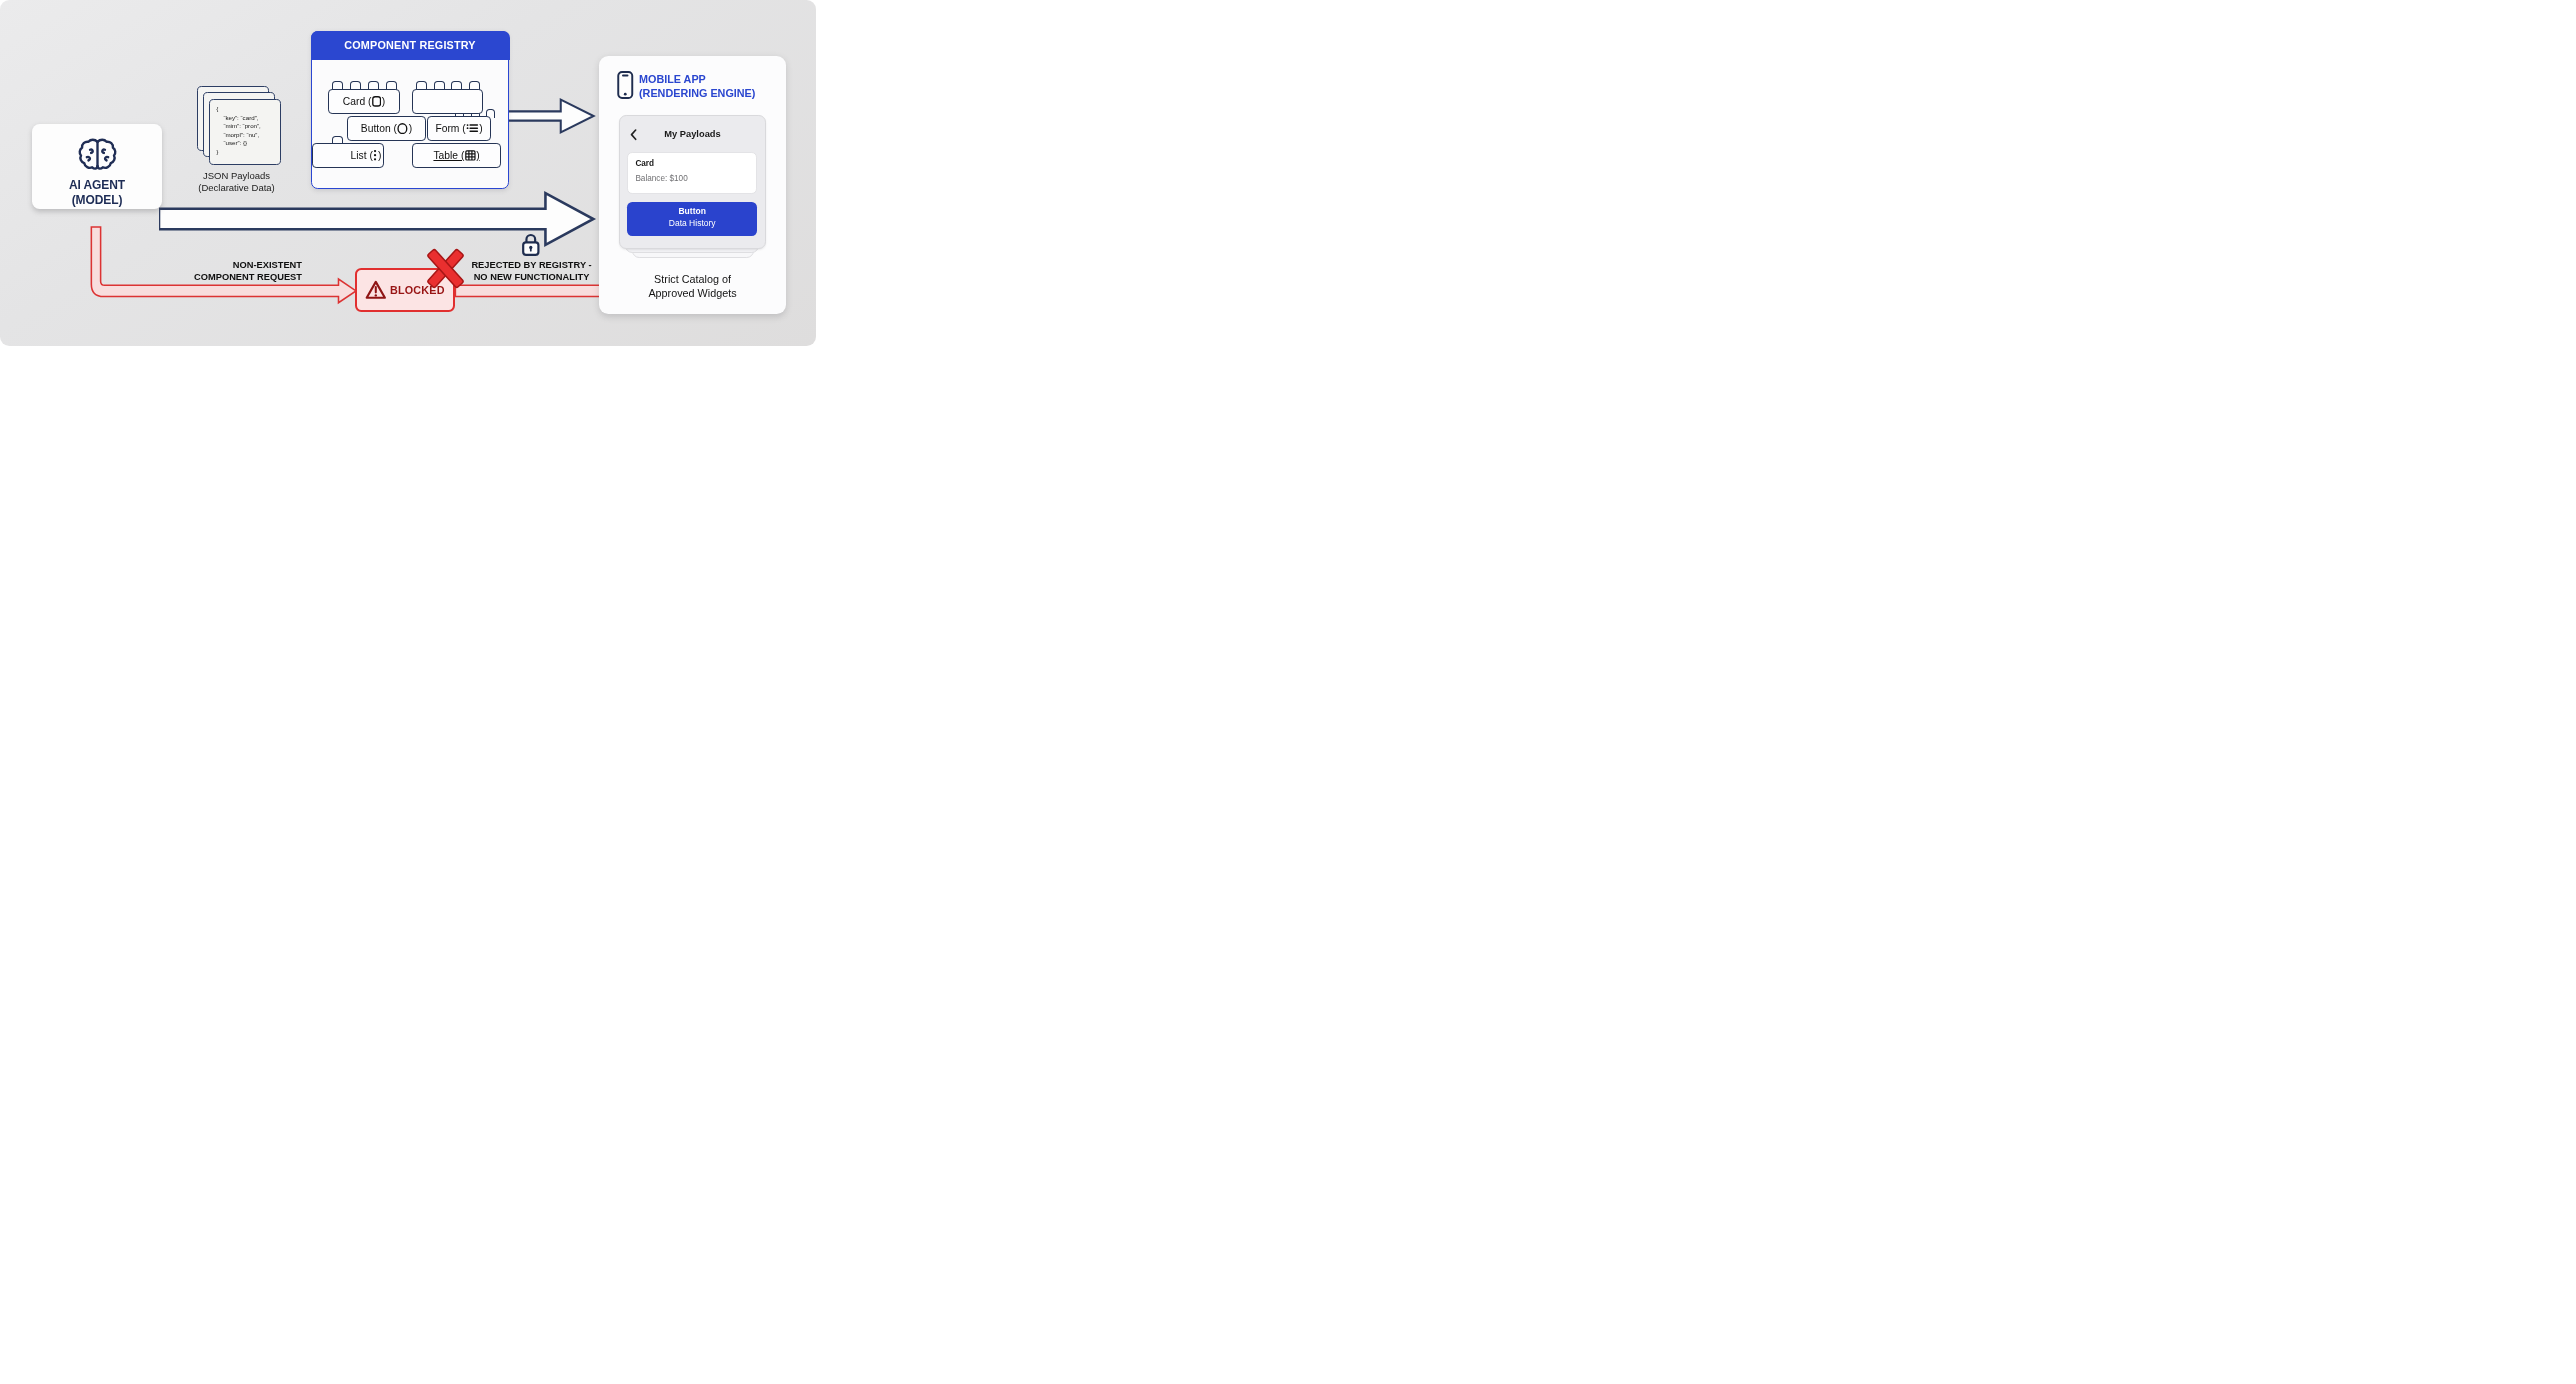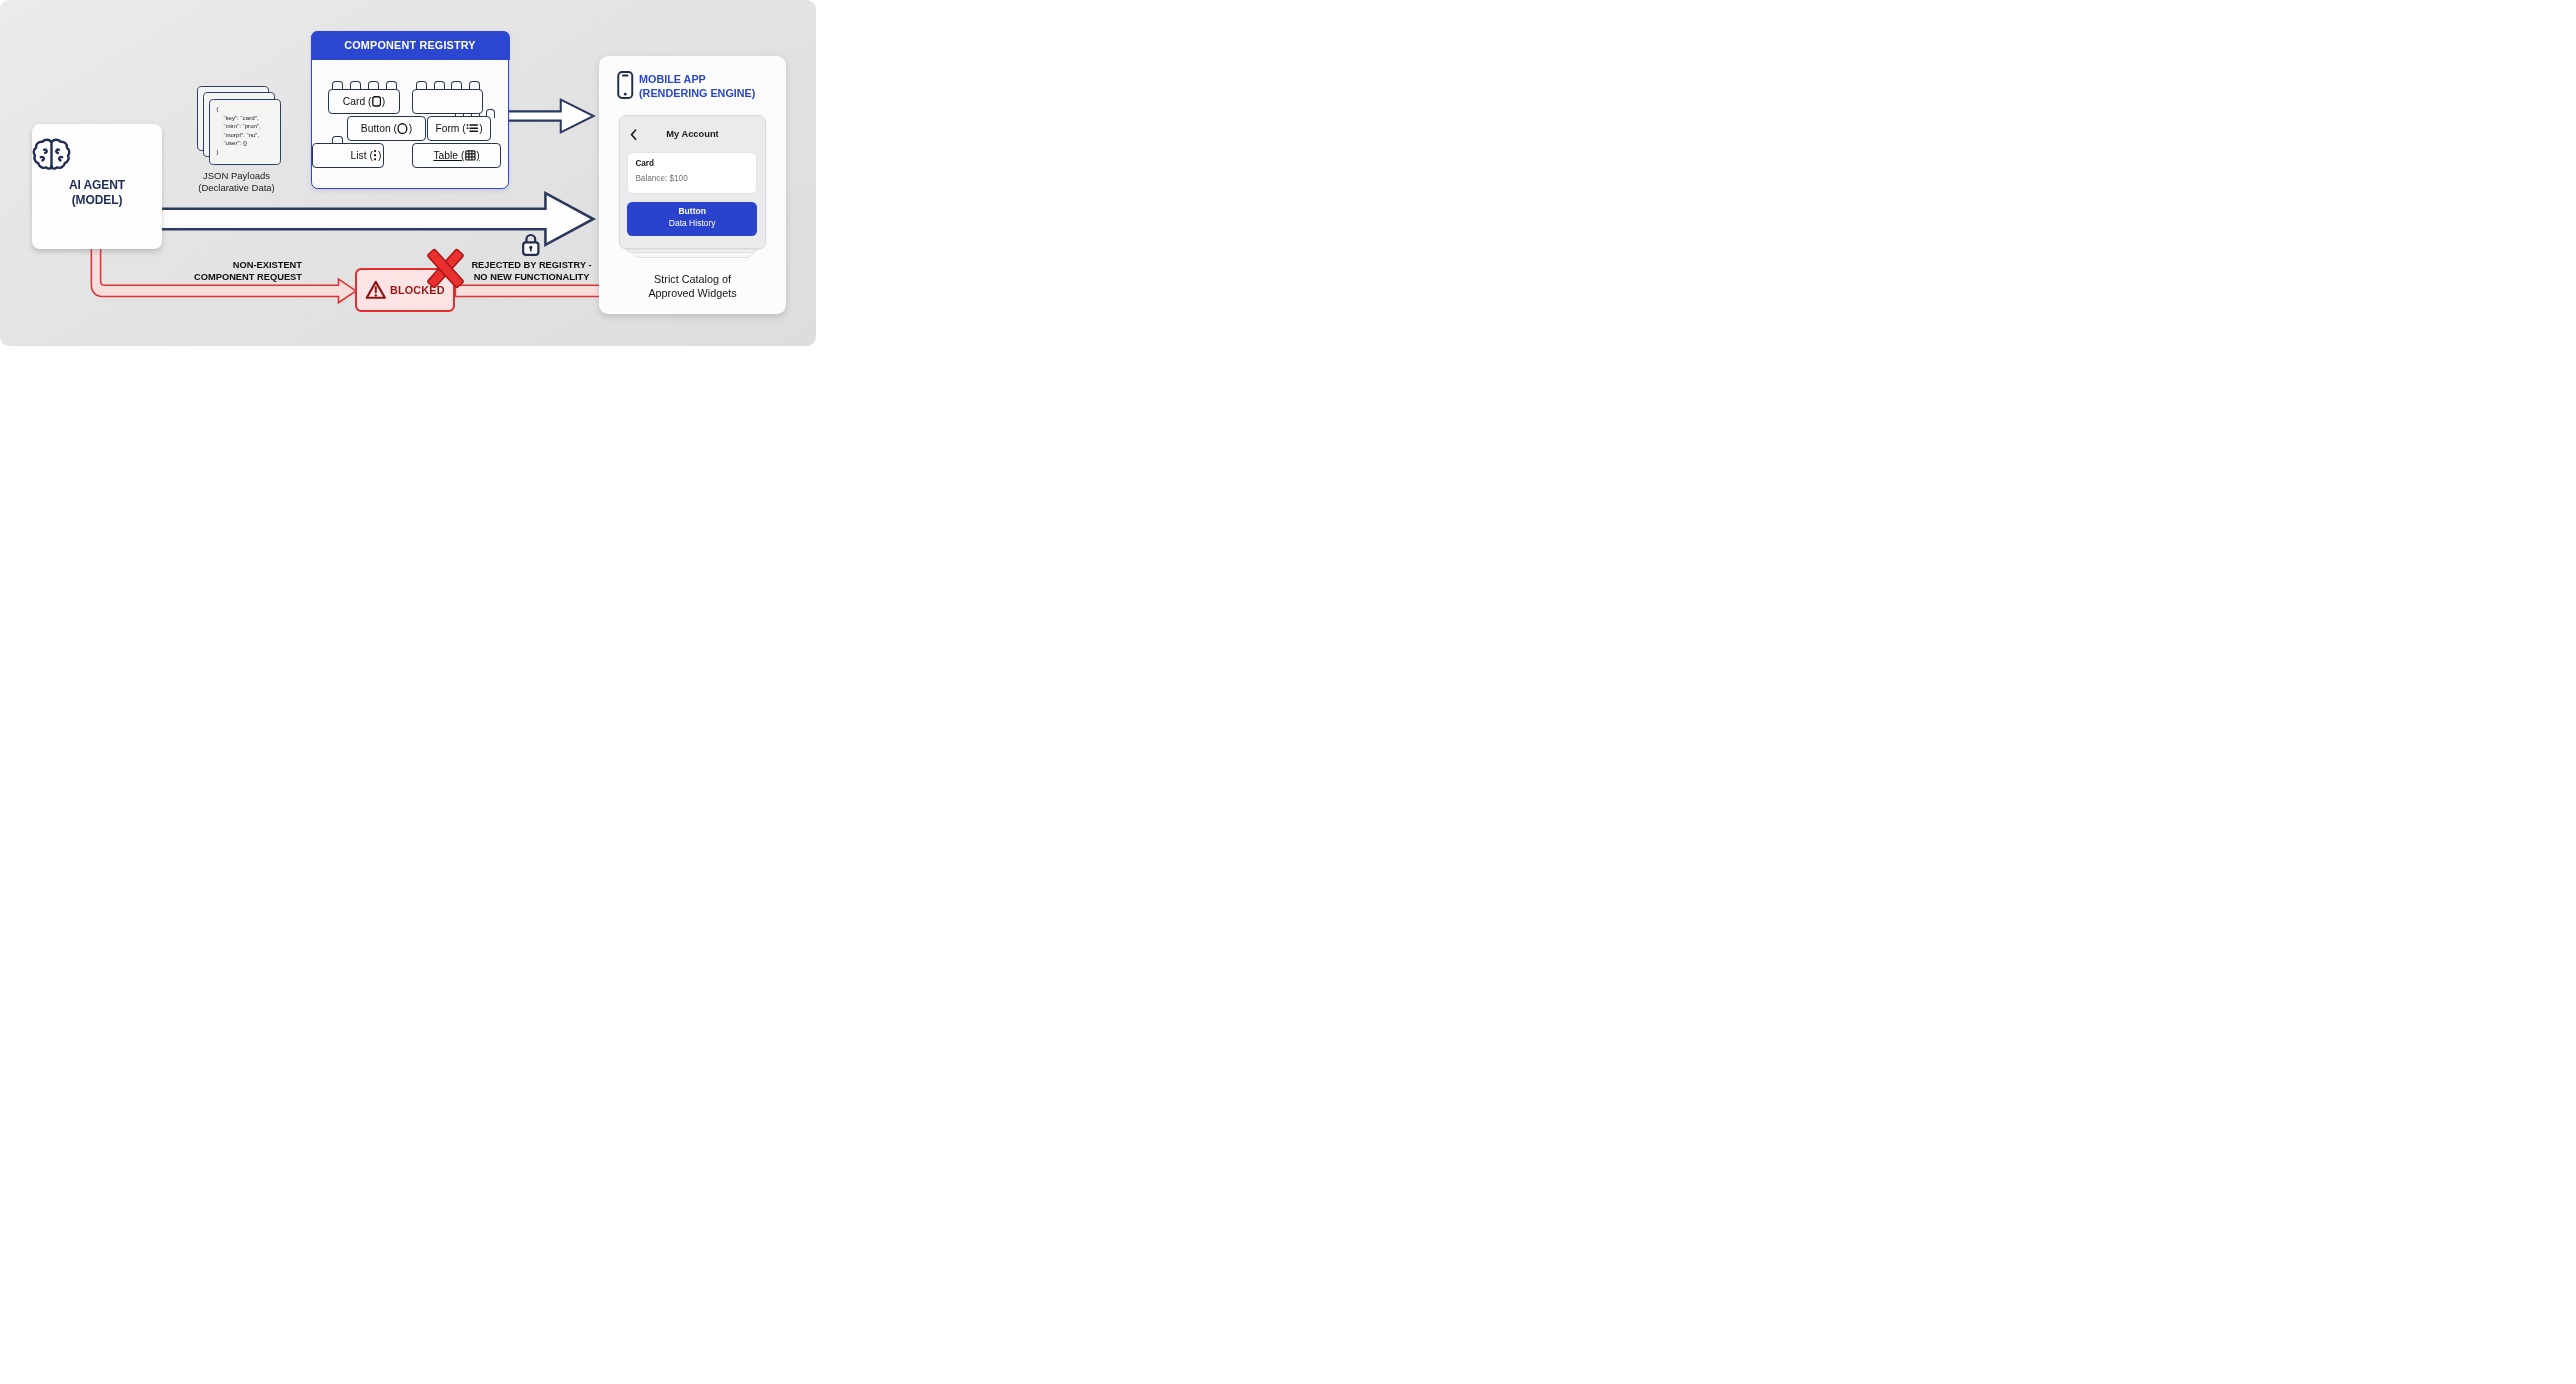--- a/index.html
+++ b/index.html
@@ -2,23 +2,23 @@
 <html style="font-size:8.2px"><head>
 <meta charset="utf-8">
 <style>
   html,body{margin:0;padding:0;background:#ffffff;}
   body{width:816px;height:346px;position:relative;overflow:hidden;
        font-family:"Liberation Sans",sans-serif;-webkit-font-smoothing:antialiased;}
   .canvas{position:absolute;inset:0;border-radius:9.3px;
           background:linear-gradient(150deg,#ebebec 0%,#e4e4e5 40%,#dedddd 100%);overflow:hidden;}
 
   
-  .ai-box{position:absolute;left:32px;top:124px;width:130px;height:125px;background:#fdfdfd;
+  .ai-box{position:absolute;left:32px;top:124px;width:130px;height:85px;background:#fdfdfd;
           border-radius:7.7px;box-shadow:0 2.1px 5.2px rgba(90,90,95,.28);z-index:5;
-          display:flex;flex-direction:column;}
+          display:flex;flex-direction:column;align-items:center;}
   .ai-box .brain{margin-top:13.4px;}
   .ai-label{margin-top:6.2px;text-align:center;font-size:12px;line-height:15px;font-weight:700;
             color:#1d2c55;letter-spacing:-0.1px;}
 
   
   .json-card{position:absolute;border:1.5px solid #2c3d63;border-radius:4.6px;background:#f4f4f2;}
   .json-card.c3{left:197px;top:86px;width:70px;height:63px;z-index:1;}
   .json-card.c2{left:203px;top:92px;width:70px;height:63px;z-index:2;}
   .json-card.c1{left:209px;top:99px;width:72px;height:66px;z-index:3;padding:5.2px 0 0 6.2px;box-sizing:border-box;}
   .json-line{font-size:6.2px;line-height:8.5px;color:#161616;white-space:pre;}
@@ -211,21 +211,21 @@
   <div class="app-title">
     <div>MOBILE APP</div>
     <div>(RENDERING ENGINE)</div>
   </div>
   <div class="sheet s2"></div>
   <div class="sheet s1"></div>
   <div class="screen">
     <svg class="chevron" width="6.7" height="11.3" viewBox="0 0 13 22">
       <polyline points="11,2 3,11 11,20" fill="none" stroke="#222" stroke-width="3.2" stroke-linecap="round" stroke-linejoin="round"></polyline>
     </svg>
-    <div class="screen-header">My Account</div>
+    <div class="screen-header">My Payloads</div>
     <div class="widget-card">
       <div class="wc-title">Card</div>
       <div class="wc-sub">Balance: $100</div>
     </div>
     <div class="widget-button">
       <div class="wb-1">Button</div>
       <div class="wb-2">Data History</div>
     </div>
   </div>
   <div class="app-caption">

